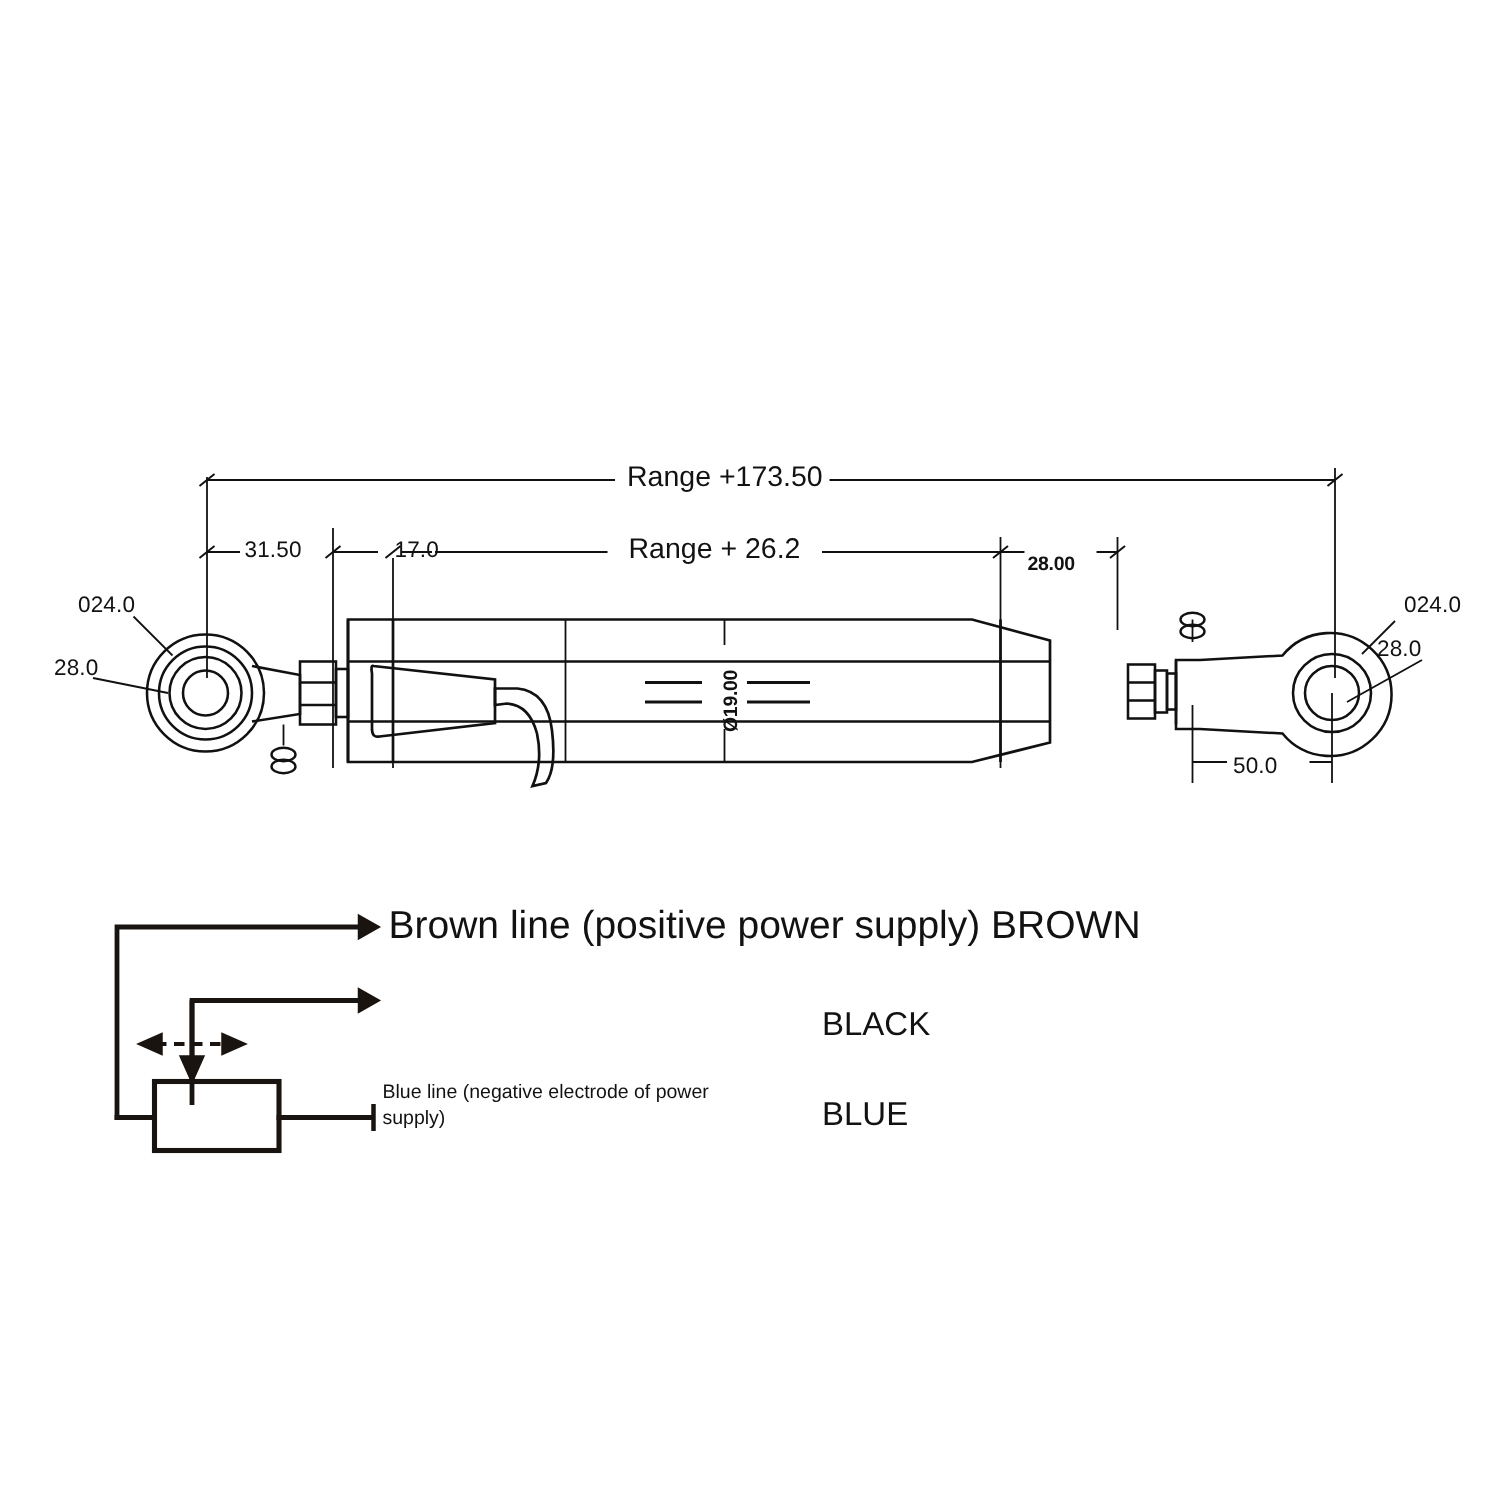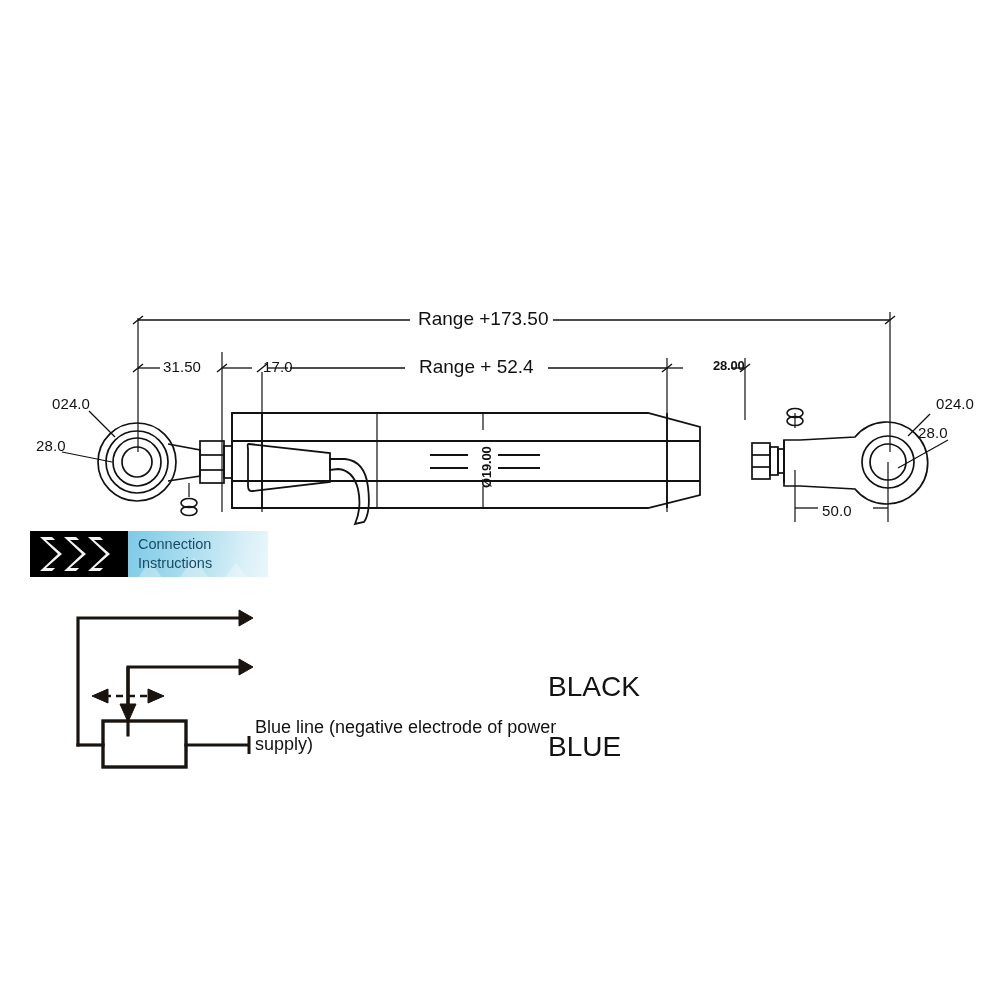--- a/index.html
+++ b/index.html
@@ -93,24 +93,24 @@
     font-weight: bold;
     letter-spacing: -0.2px;
   }
   .range {
     font-size: 19px;
   }
   .wire-big {
     font-size: 26px;
   }
   .wire-med {
-    font-size: 28px;
+    font-size: 22px;
   }
   .wire-small {
-    font-size: 18px;
+    font-size: 13px;
     line-height: 17px;
     white-space: pre-line;
   }
   .vert {
     transform-origin: 0 0;
   }
 </style>
 </head>
 <body>
 
@@ -232,66 +232,40 @@
         <line x1="430" y1="455" x2="468" y2="455"></line>
         <line x1="498" y1="455" x2="540" y2="455"></line>
         <line x1="430" y1="468" x2="468" y2="468"></line>
         <line x1="498" y1="468" x2="540" y2="468"></line>
       </g>
     </g>
   </svg>
 
   <div class="t range" style="left:418px; top:308px;">Range +173.50</div>
 
-  <div class="t range" style="left:419px; top:356px;">Range + 52.4</div>
+  <div class="t range" style="left:419px; top:356px;">Range + 26.2</div>
 
   <div class="t dim" style="left:163px; top:358px;">31.50</div>
 
   <div class="t dim" style="left:235px; top:358px;margin-left:28px;">17.0</div>
 
-  <div class="t dim-sm" style="left:685px; top:358px;margin-left:28px;">28.00</div>
+  <div class="t dim-sm" style="left:685px; top:368px;">28.00</div>
 
   <div class="t dim" style="left:822px; top:502px;">50.0</div>
 
   <div class="t dim-sm vert" style="left:479px; top:488px; transform: rotate(-90deg);">Ø19.00</div>
 
   <div class="t dim" style="left:52px; top:395px;">024.0</div>
 
   <div class="t dim" style="left:36px; top:437px;">28.0</div>
 
   <div class="t dim" style="left:936px; top:395px;">024.0</div>
 
   <div class="t dim" style="left:918px; top:424px;">28.0</div>
 
-  <div id="connection-banner">
-    <div id="banner-chevrons">
-      <svg width="98" height="46" viewBox="0 0 98 46">
-        <rect x="0" y="0" width="98" height="46" fill="#000000"></rect>
-        <g fill="#ffffff">
-          <path d="M10,6 L22,6 L40,23 L22,40 L10,40 L28,23 Z" opacity="0.95"></path>
-          <path d="M34,6 L46,6 L64,23 L46,40 L34,40 L52,23 Z" opacity="0.95"></path>
-          <path d="M58,6 L70,6 L88,23 L70,40 L58,40 L76,23 Z" opacity="0.95"></path>
-        </g>
-        <g fill="#000000">
-          <path d="M16,9 L26,9 L42,23 L26,37 L16,37 L32,23 Z"></path>
-          <path d="M40,9 L50,9 L66,23 L50,37 L40,37 L56,23 Z"></path>
-          <path d="M64,9 L74,9 L90,23 L74,37 L64,37 L80,23 Z"></path>
-        </g>
-      </svg>
-    </div>
-    <div id="banner-gradient">
-      <svg class="wave" width="140" height="30" viewBox="0 0 140 30" style="right:4px;">
-        <path d="M10,30 L26,8 L42,30 Z" fill="#ffffff" opacity="0.55"></path>
-        <path d="M52,30 L70,4 L88,30 Z" fill="#ffffff" opacity="0.55"></path>
-        <path d="M96,30 L112,10 L128,30 Z" fill="#ffffff" opacity="0.5"></path>
-      </svg>
-      <div id="banner-text">Connection
-Instructions</div>
-    </div>
-  </div>
 
   <svg class="svg-layer" viewBox="0 0 1001 1001">
     <g fill="none" stroke="#1a1410" stroke-width="3.2" stroke-linecap="square">
 
       <polyline points="78,745 78,618 245,618"></polyline>
 
       <polyline points="128,735 128,667 245,667"></polyline>
 
       <line x1="186" y1="745" x2="248" y2="745"></line>
 
@@ -311,20 +285,21 @@
       <path d="M164,696 L148,689 L148,703 Z"></path>
     </g>
 
     <g stroke="#1a1410" fill="#1a1410">
       <path d="M253,618 L239,610 L239,626 Z"></path>
       <path d="M253,667 L239,659 L239,675 Z"></path>
       <line x1="249" y1="736" x2="249" y2="754" stroke-width="3"></line>
     </g>
   </svg>
 
+  <div class="t wire-big" style="left:259px; top:601px;">Brown line (positive power supply) BROWN</div>
 
 
   <div class="t wire-med" style="left:548px; top:670px;">BLACK</div>
 
   <div class="t wire-small" style="left:255px; top:719px;">Blue line (negative electrode of power
 supply)</div>
 
   <div class="t wire-med" style="left:548px; top:730px;">BLUE</div>
 
 </div>

